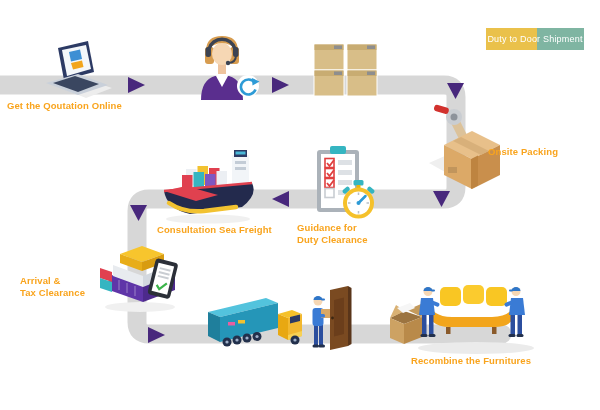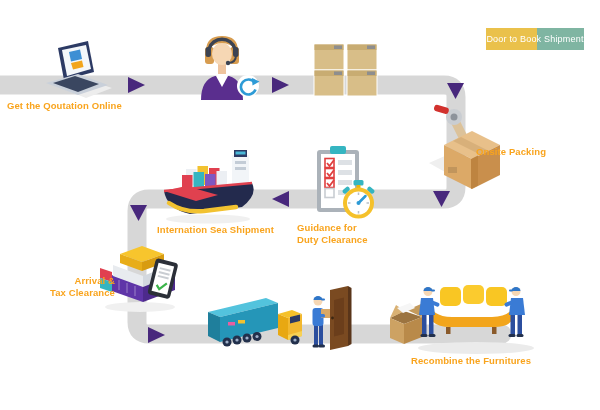--- a/index.html
+++ b/index.html
@@ -25,21 +25,21 @@
       <polygon points="272,77 272,93 289,85"></polygon>
       <polygon points="447,83 464,83 455.5,99"></polygon>
       <polygon points="433,191 450,191 441.5,207"></polygon>
       <polygon points="289,191 289,207 272,199"></polygon>
       <polygon points="130,205 147,205 138.5,221"></polygon>
       <polygon points="148,327 148,343 165,335"></polygon>
       <polygon points="330,328 330,344 347,336"></polygon>
     </g>
   </svg>
 
-  <div class="badge">Door to Book Shipment</div>
+  <div class="badge">Duty to Door Shipment</div>
 
   <svg class="abs" style="left:42px;top:38px" width="72" height="64" viewBox="0 0 72 64">
     <polygon points="14,48 44,60 70,50 40,40" fill="#EDEDED"></polygon>
     <polygon points="16,10 46,3 52,34 22,42" fill="#2C3A64"></polygon>
     <polygon points="20,12 44,7 49,31 25,38" fill="#F4F7FA"></polygon>
     <polygon points="27,14 38,11.5 40,21 29,23.5" fill="#3D8FD4"></polygon>
     <polygon points="29,25 40,22.5 41.5,29 31,31.5" fill="#F2A51C"></polygon>
     <polygon points="4,45 36,57 66,47 36,36" fill="#C9D0DA"></polygon>
     <polygon points="11,45 36,54 57,46 33,38" fill="#3A4660"></polygon>
   </svg>
@@ -251,21 +251,21 @@
       <rect x="40.5" y="60" width="7" height="3" rx="1.5" fill="#22304C"></rect>
       <polygon points="33,24 45,24 47,41 31,41" fill="#3A7BD5"></polygon>
       <rect x="43" y="26" width="9" height="4" rx="2" transform="rotate(22 43 28)" fill="#3A7BD5"></rect>
       <circle cx="40" cy="17.5" r="4.5" fill="#F6D7B4"></circle>
       <path d="M 35.5 17 a 4.5 4 0 0 1 9 0 z" fill="#2E76C9"></path>
       <rect x="43" y="15.5" width="4" height="2" rx="1" fill="#2E76C9"></rect>
     </g>
   </svg>
 
   <div class="step-label" style="left:7px;top:100px;width:120px">Get the Qoutation Online</div>
-  <div class="step-label" style="left:476px;top:146px;width:90px">Onsite Packing</div>
-  <div class="step-label" style="left:157px;top:224px;width:120px">Internation Sea Shipment</div>
+  <div class="step-label" style="left:488px;top:146px;width:90px">Onsite Packing</div>
+  <div class="step-label" style="left:157px;top:224px;width:120px">Consultation Sea Freight</div>
   <div class="step-label" style="left:297px;top:222px;width:100px">Guidance for
 Duty Clearance</div>
-  <div class="step-label" style="left:5px;top:275px;width:110px;text-align:right">Arrival &amp;
+  <div class="step-label" style="left:20px;top:275px;width:110px;text-align:left">Arrival &amp;
 Tax Clearance</div>
   <div class="step-label" style="left:411px;top:355px;width:122px">Recombine the Furnitures</div>
 
 </div>
 
 </body></html>

